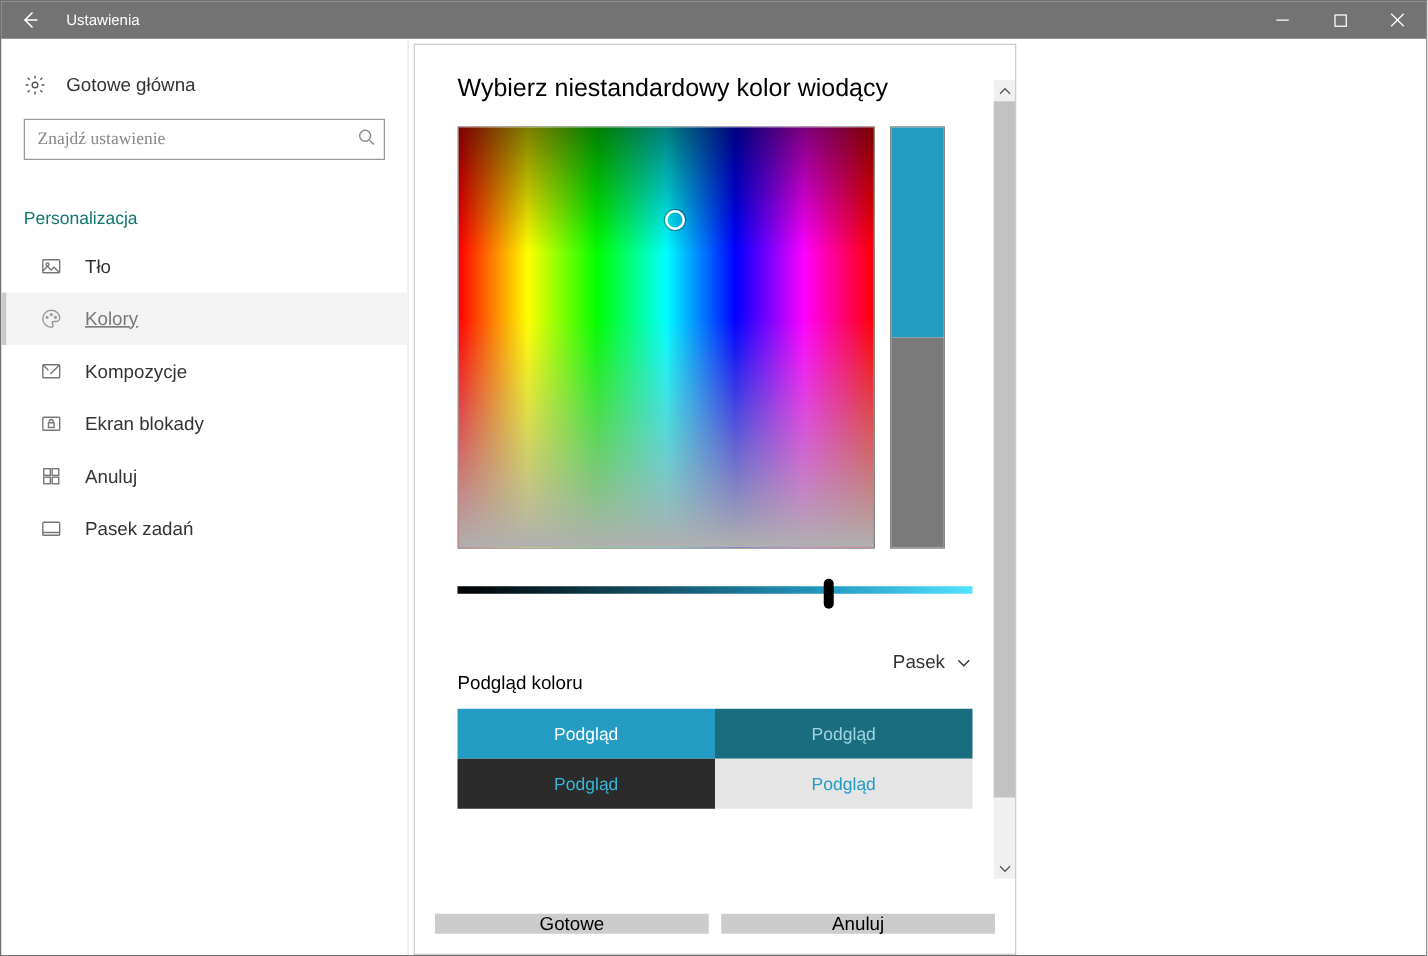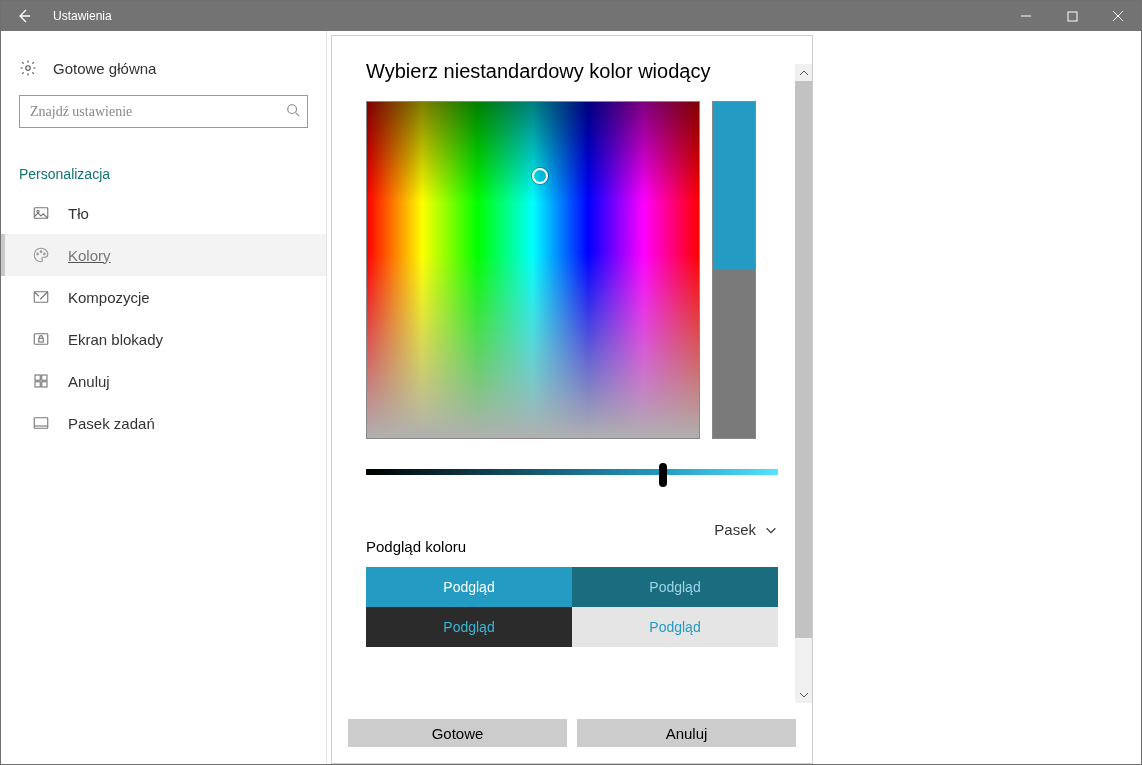--- a/index.html
+++ b/index.html
@@ -55,21 +55,21 @@
   .pv-cell { display: flex; align-items: center; justify-content: center; font-size: 14px; }
   .pv1 { background: #239bc2; color: #fff; }
   .pv2 { background: #1a6d7f; color: #9fd6e2; }
   .pv3 { background: #2b2b2b; color: #39b6d6; }
   .pv4 { background: #e5e5e5; color: #239bc2; }
   .scrollbar { position: absolute; right: 0; top: 28px; bottom: 60px; width: 17px; background: #f0f0f0; display: flex; flex-direction: column; }
   .sb-btn { height: 17px; display: flex; align-items: center; justify-content: center; color: #555; }
   .sb-track { flex: 1; background: #f0f0f0; position: relative; }
   .sb-thumb { position: absolute; left: 0; right: 0; top: 0; height: 92%; background: #c2c2c2; }
   .footer { padding: 12px 16px 16px 16px; display: flex; gap: 10px; }
-  .footer button { flex: 1; height: 28px; background: #cccccc; border: none; font-size: 15px; color: #000; cursor: default; }
+  .footer button { flex: 1; height: 16px; background: #cccccc; border: none; font-size: 15px; color: #000; cursor: default; }
   .blank { flex: 1; }
 </style>
 </head>
 <body>
 
 <div class="window">
 
   <div class="titlebar">
     <div class="tb-left">
       <div class="tb-back">

